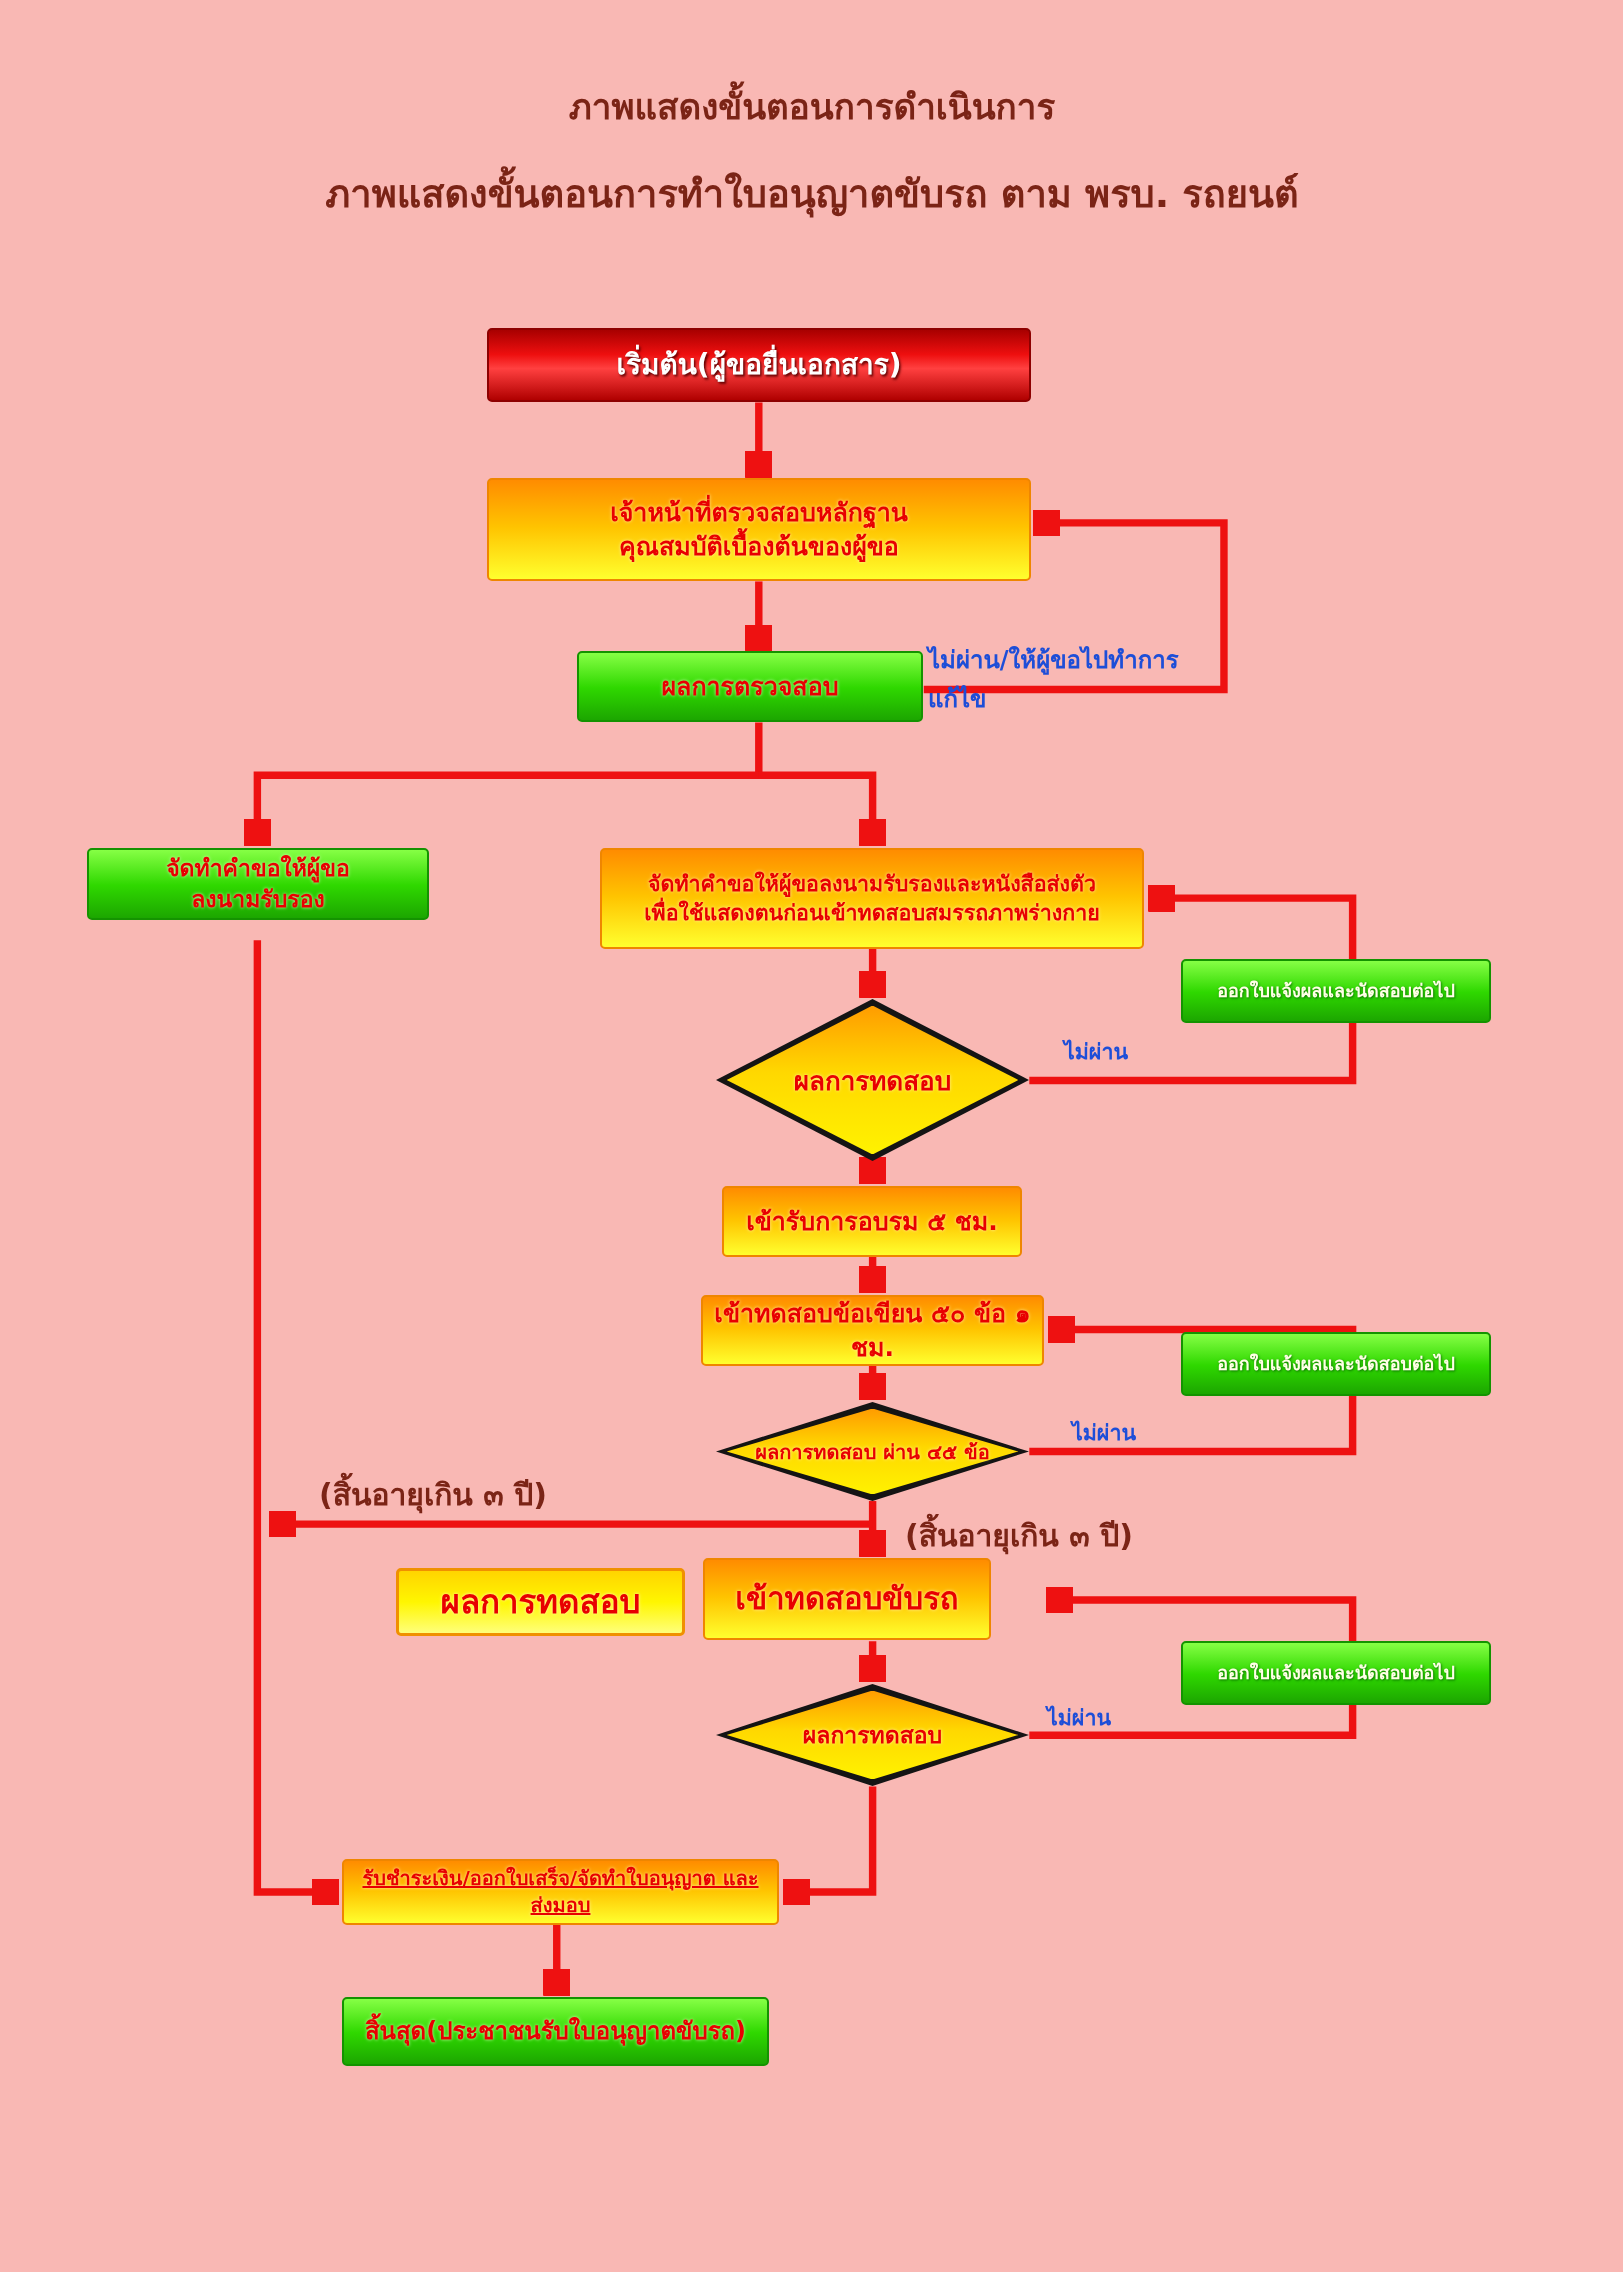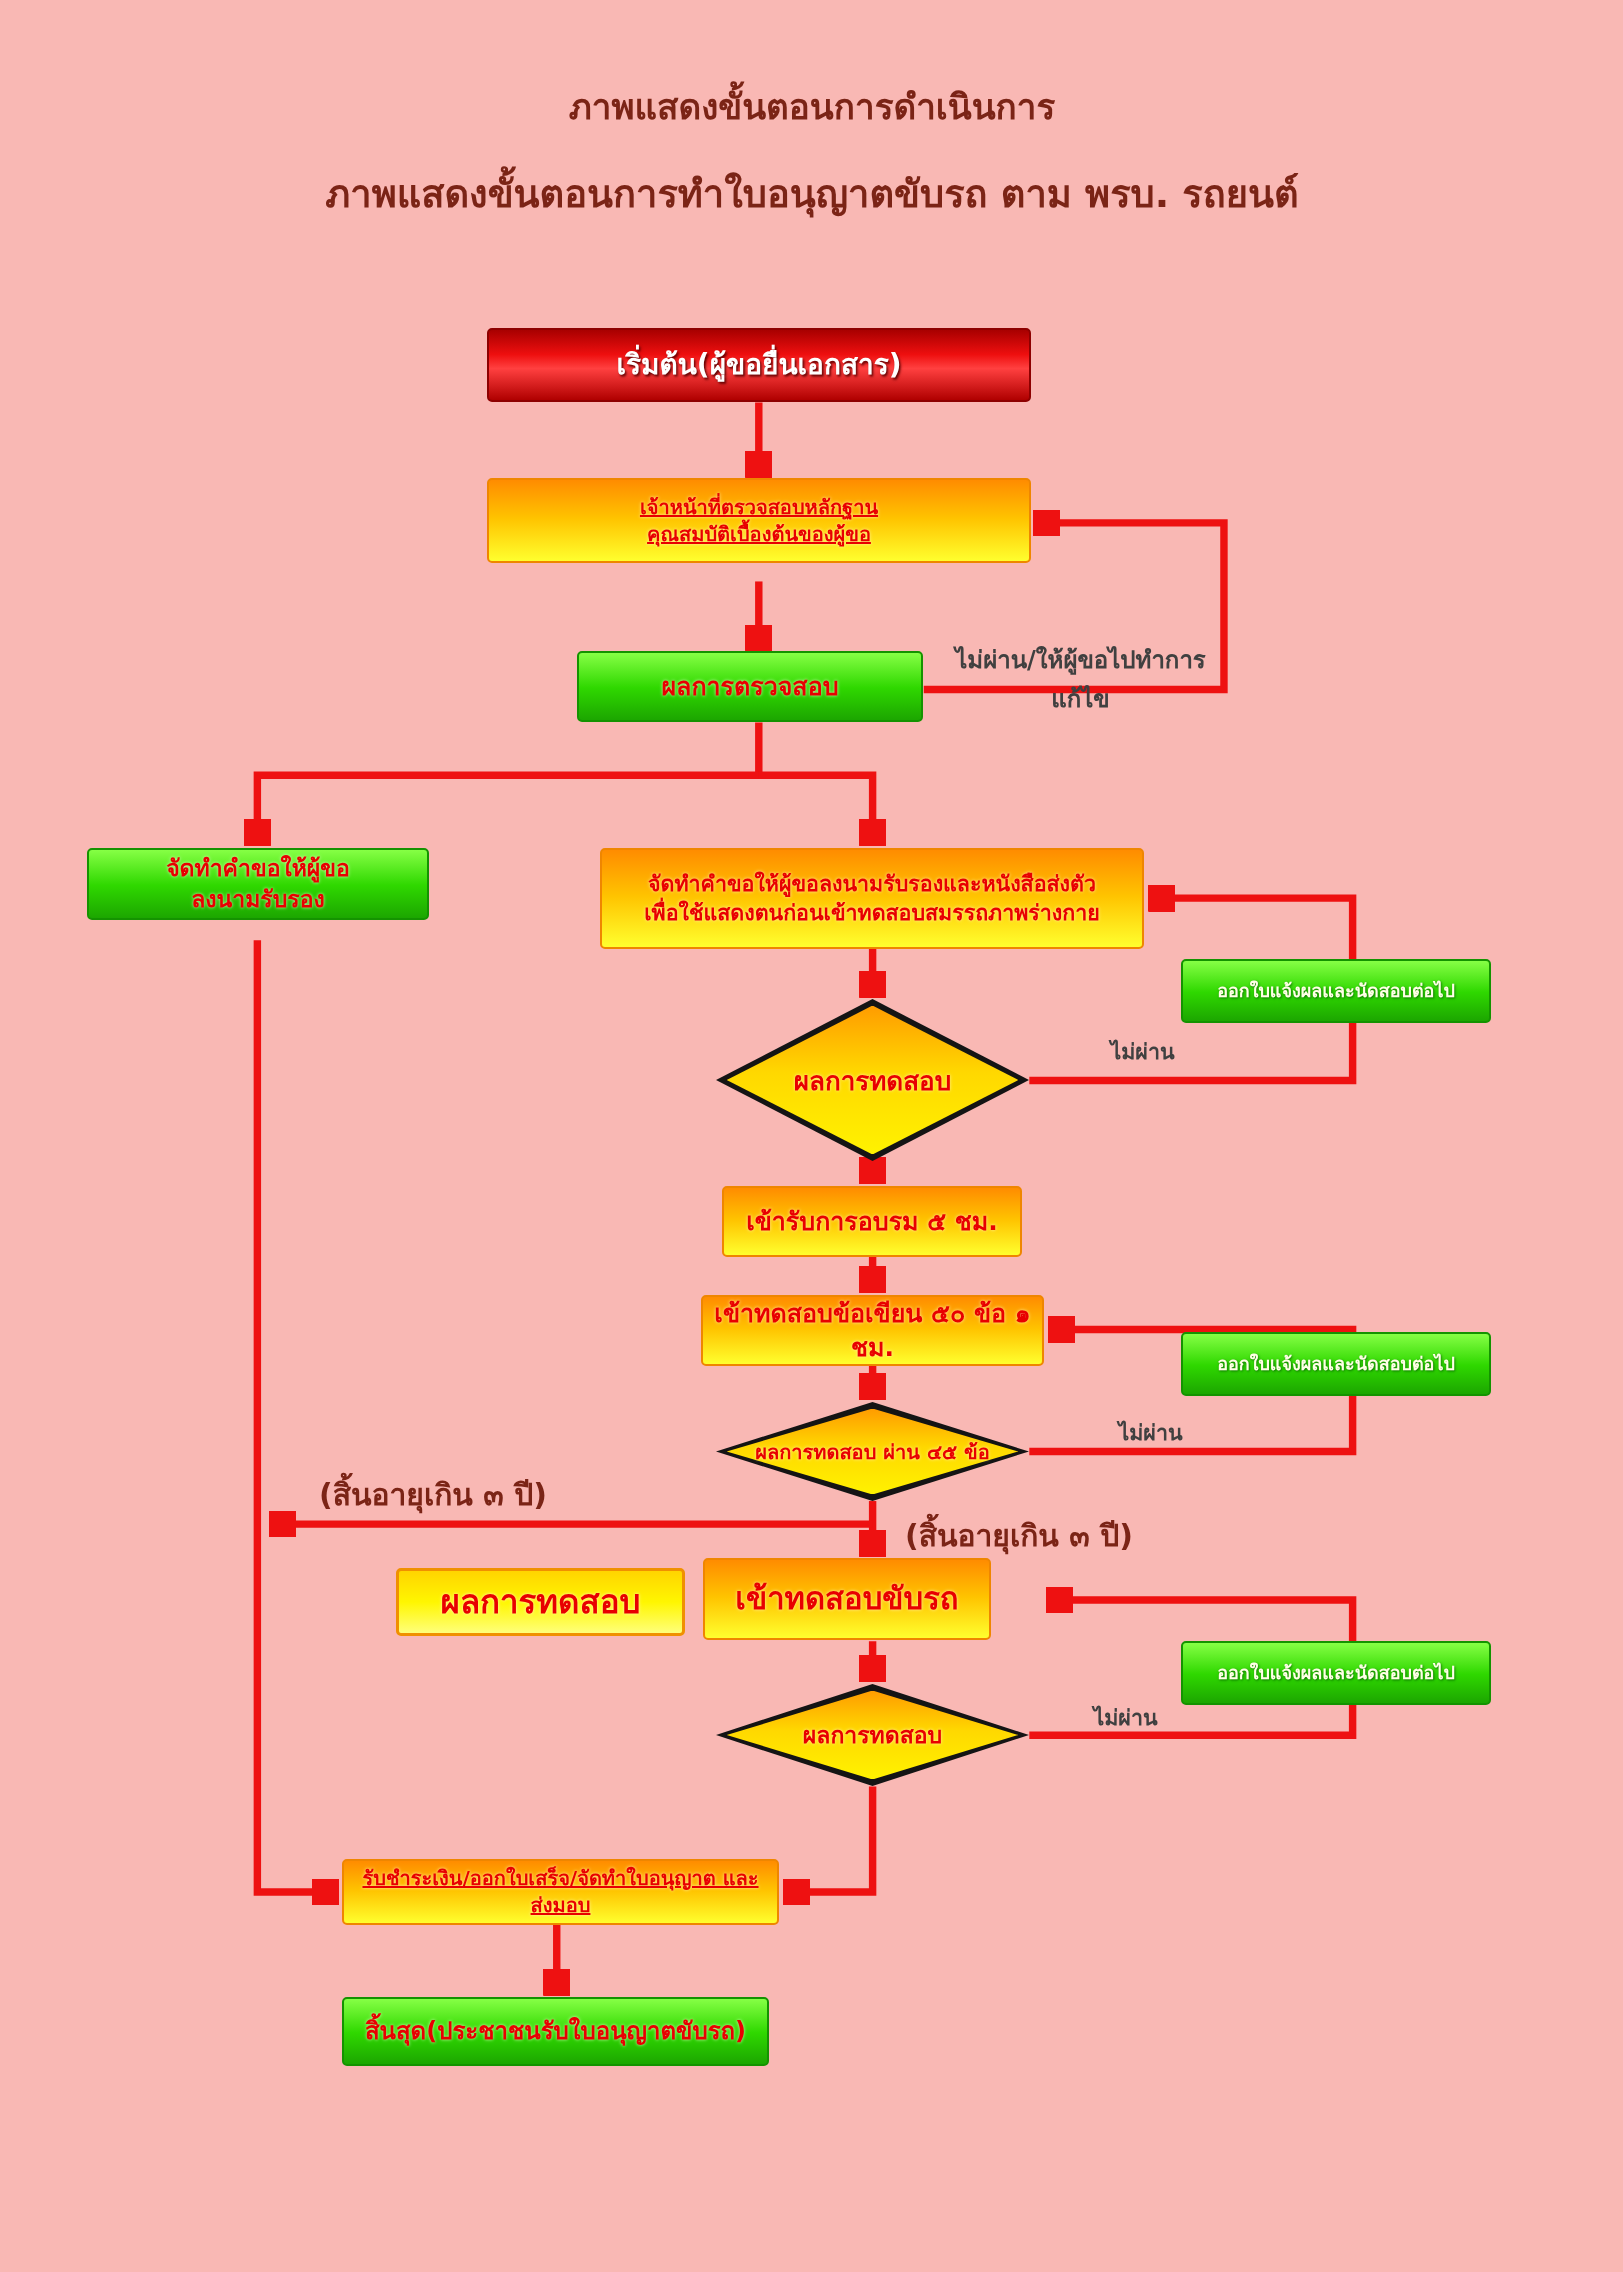--- a/index.html
+++ b/index.html
@@ -35,21 +35,21 @@
   .rednode{ background:linear-gradient(180deg,#a80000 0%,#ee0f0f 35%,#ff4040 55%,#b00000 100%);
             border:2.5px solid #8d0000; color:#ffffff;
             text-shadow:1.6px 1.6px 2.5px #5e0000; }
   .yellowbox { background:linear-gradient(180deg,#ffd400 0%,#fff600 50%,#ffff7a 100%);
             border:3.3px solid #f09000; color:#e80000;
             text-shadow:0 0 3.3px #fff8c0; }
   .notify { color:#ffffe6; text-shadow:0.8px 0.8px 2.5px #0a6b00; }
 
   
   #n-start     { left:487px;  top:328px;  width:544px; height:74px;  font-size:28px; }
-  #n-officer   { left:487px;  top:478px;  width:544px; height:85px; font-size:20px;text-decoration:underline; }
+  #n-officer   { left:487px;  top:478px;  width:544px; height:103px; font-size:25px; }
   #n-check     { left:577px;  top:651px;  width:346px; height:71px;  font-size:25px; }
   #n-prep-left { left:87px;  top:848px; width:342px; height:72px; font-size:23px; }
   #n-prep-right{ left:600px;  top:848px; width:544px; height:101px; font-size:21.4px; }
   #n-notify1   { left:1181px; top:959px; width:310px; height:64px;  font-size:18px; }
   #n-training  { left:722px;  top:1186px; width:300px; height:71px;  font-size:25px; }
   #n-written   { left:701px;  top:1295px; width:343px; height:71px;  font-size:25px; }
   #n-notify2   { left:1181px; top:1332px; width:310px; height:64px;  font-size:18px; }
   #n-driving   { left:703px;  top:1558px; width:288px; height:82px; font-size:31px; }
   #n-resultbox { left:396px;  top:1568px; width:289px; height:68px;  font-size:33px; }
   #n-notify3   { left:1181px; top:1641px; width:310px; height:64px;  font-size:18px; }
@@ -64,21 +64,21 @@
              background:linear-gradient(180deg,#ff9c00 0%,#ffd800 45%,#fff200 100%);
              clip-path:polygon(50% 0,100% 50%,50% 100%,0 50%); }
   .d-label { position:absolute; inset:0; display:flex; align-items:center; justify-content:center;
              color:#e80000; font-weight:bold; text-align:center;
              text-shadow:0 0 3.3px #fff3b0; }
   #d1 { left:716px; top:999px; width:313px; height:162px; font-size:26px; }
   #d2 { left:716px; top:1402px; width:313px; height:99px; font-size:20px; }
   #d3 { left:716px; top:1684px; width:313px; height:102px; font-size:23px; }
 
   
-  .elabel { position:absolute; z-index:3; text-align:center; font-weight:bold; color:#404040; }
+  .elabel { position:absolute; z-index:3; text-align:left; font-weight:bold; color:#1d4ed8; }
   .mlabel { position:absolute; z-index:3; text-align:center; font-weight:bold; color:#7b2416; }
   #l-failfix    { left:928px; top:640px;  width:305px; font-size:24px; }
   #l-fail1      { left:1064px; top:1034px; width:157px; font-size:21.4px; }
   #l-fail2      { left:1072px; top:1415px; width:157px; font-size:21.4px; }
   #l-fail3      { left:1047px; top:1700px; width:157px; font-size:21.4px; }
   #l-exp-left   { left:293px;  top:1471px; width:280px; font-size:30px; }
   #l-exp-center { left:891px; top:1512px; width:256px; font-size:30px; }
 </style>
 </head>
 <body>

